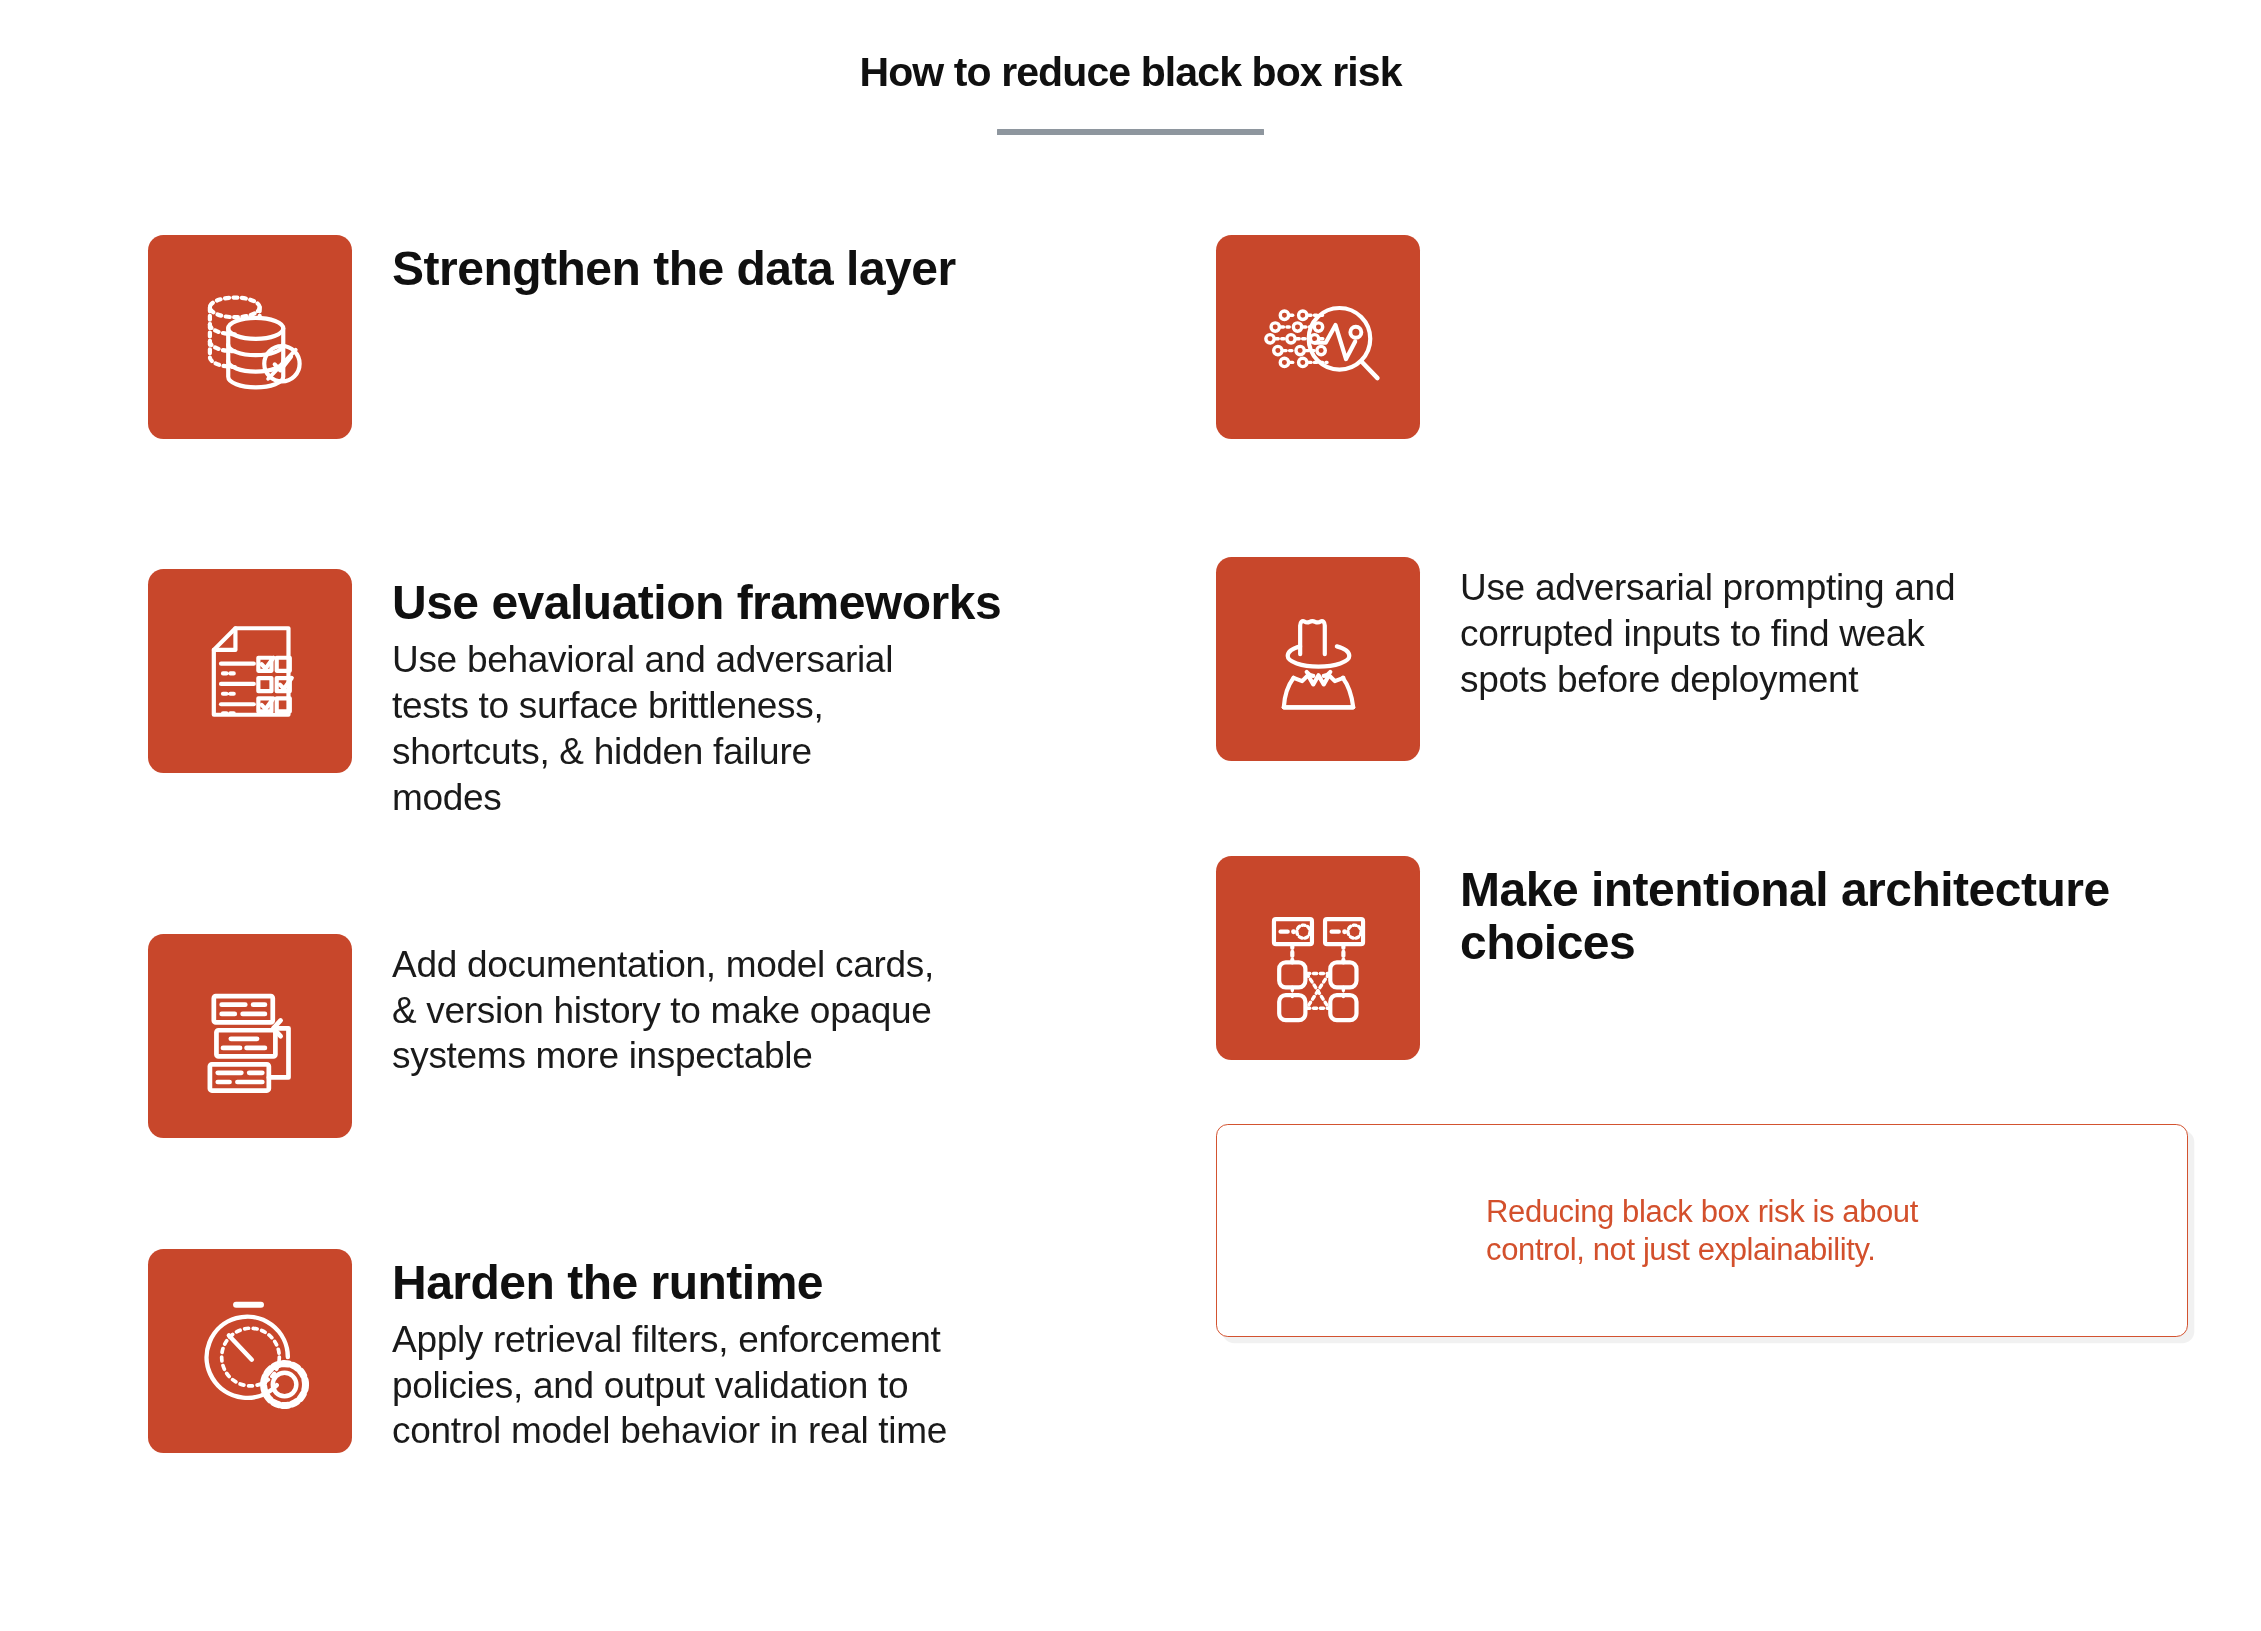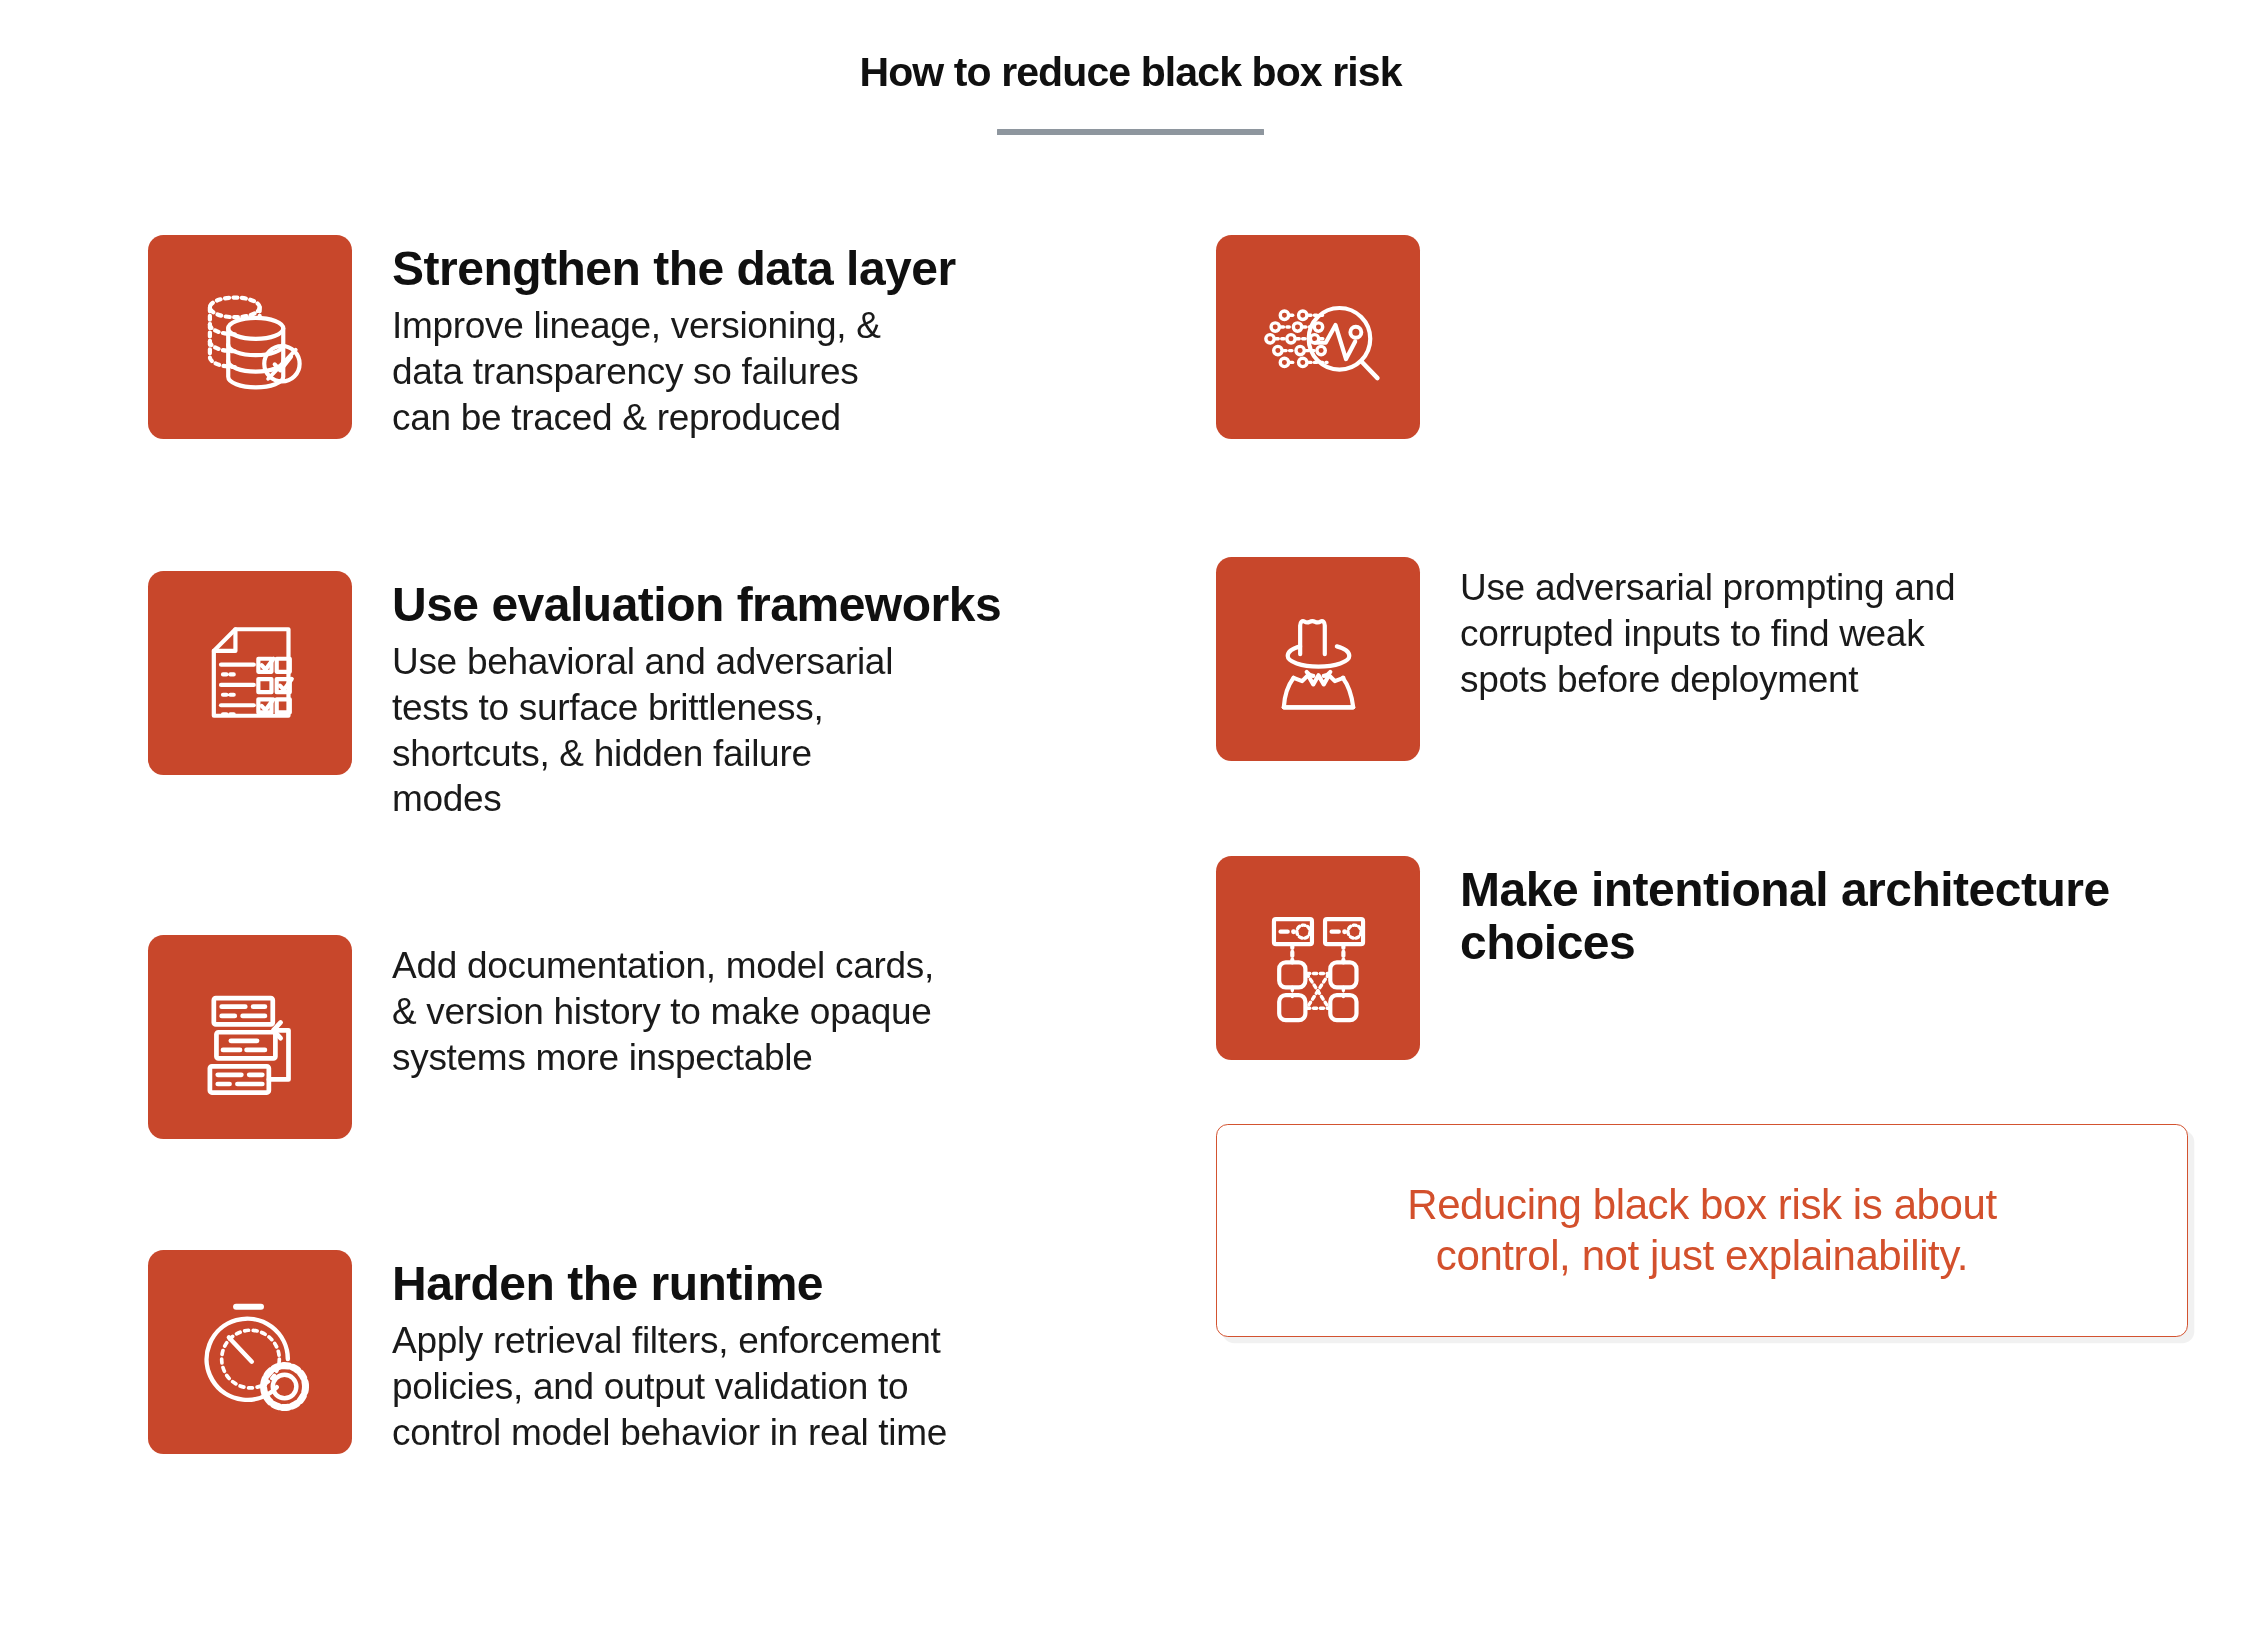--- a/index.html
+++ b/index.html
@@ -102,24 +102,23 @@
     background: #ffffff;
     border: 1.8px solid #d35330;
     border-radius: 11.8px;
     box-shadow: 6.3px 6.3px 0 0 rgba(0,0,0,0.055);
     display: flex;
     align-items: center;
     justify-content: center;
     padding: 22px 54px;
   }
   .callout-text {
-    font-size: 42px;
+    font-size: 31px;
     line-height: 1.2;
     color: #d3502c;
-    text-align: center;
     letter-spacing: -0.4px;
     white-space: pre-line;
   }
 </style>
 </head>
 <body>
 
 <div class="page">
 
   <div class="header">
@@ -148,23 +147,20 @@
               <path d="M33 68c0 4.4 9.4 8 21 8s21-3.6 21-8"></path>
 
               <circle cx="74" cy="70" r="13.5"></circle>
               <path d="M68.5 70.5l4.2 4.6 8.2-10.4"></path>
               <path d="M84.5 59.5L63.5 81.5" stroke-width="3"></path>
             </svg>
           </span>
         </div>
         <div class="item-text">
           <div class="item-title">Strengthen the data layer</div>
-          <div class="item-desc">Improve lineage, versioning, &amp;
-data transparency so failures
-can be traced &amp; reproduced</div>
         </div>
       </div>
 
       <div class="item row-2">
         <div class="icon-tile">
           <span>
             <svg viewBox="0 0 100 100" fill="none" stroke="#fff" stroke-width="3.2" stroke-linecap="round" stroke-linejoin="round">
 
               <path d="M22 33.5L38.5 17H79v66H22z"></path>
               <path d="M38.5 17v16.5H22"></path>

